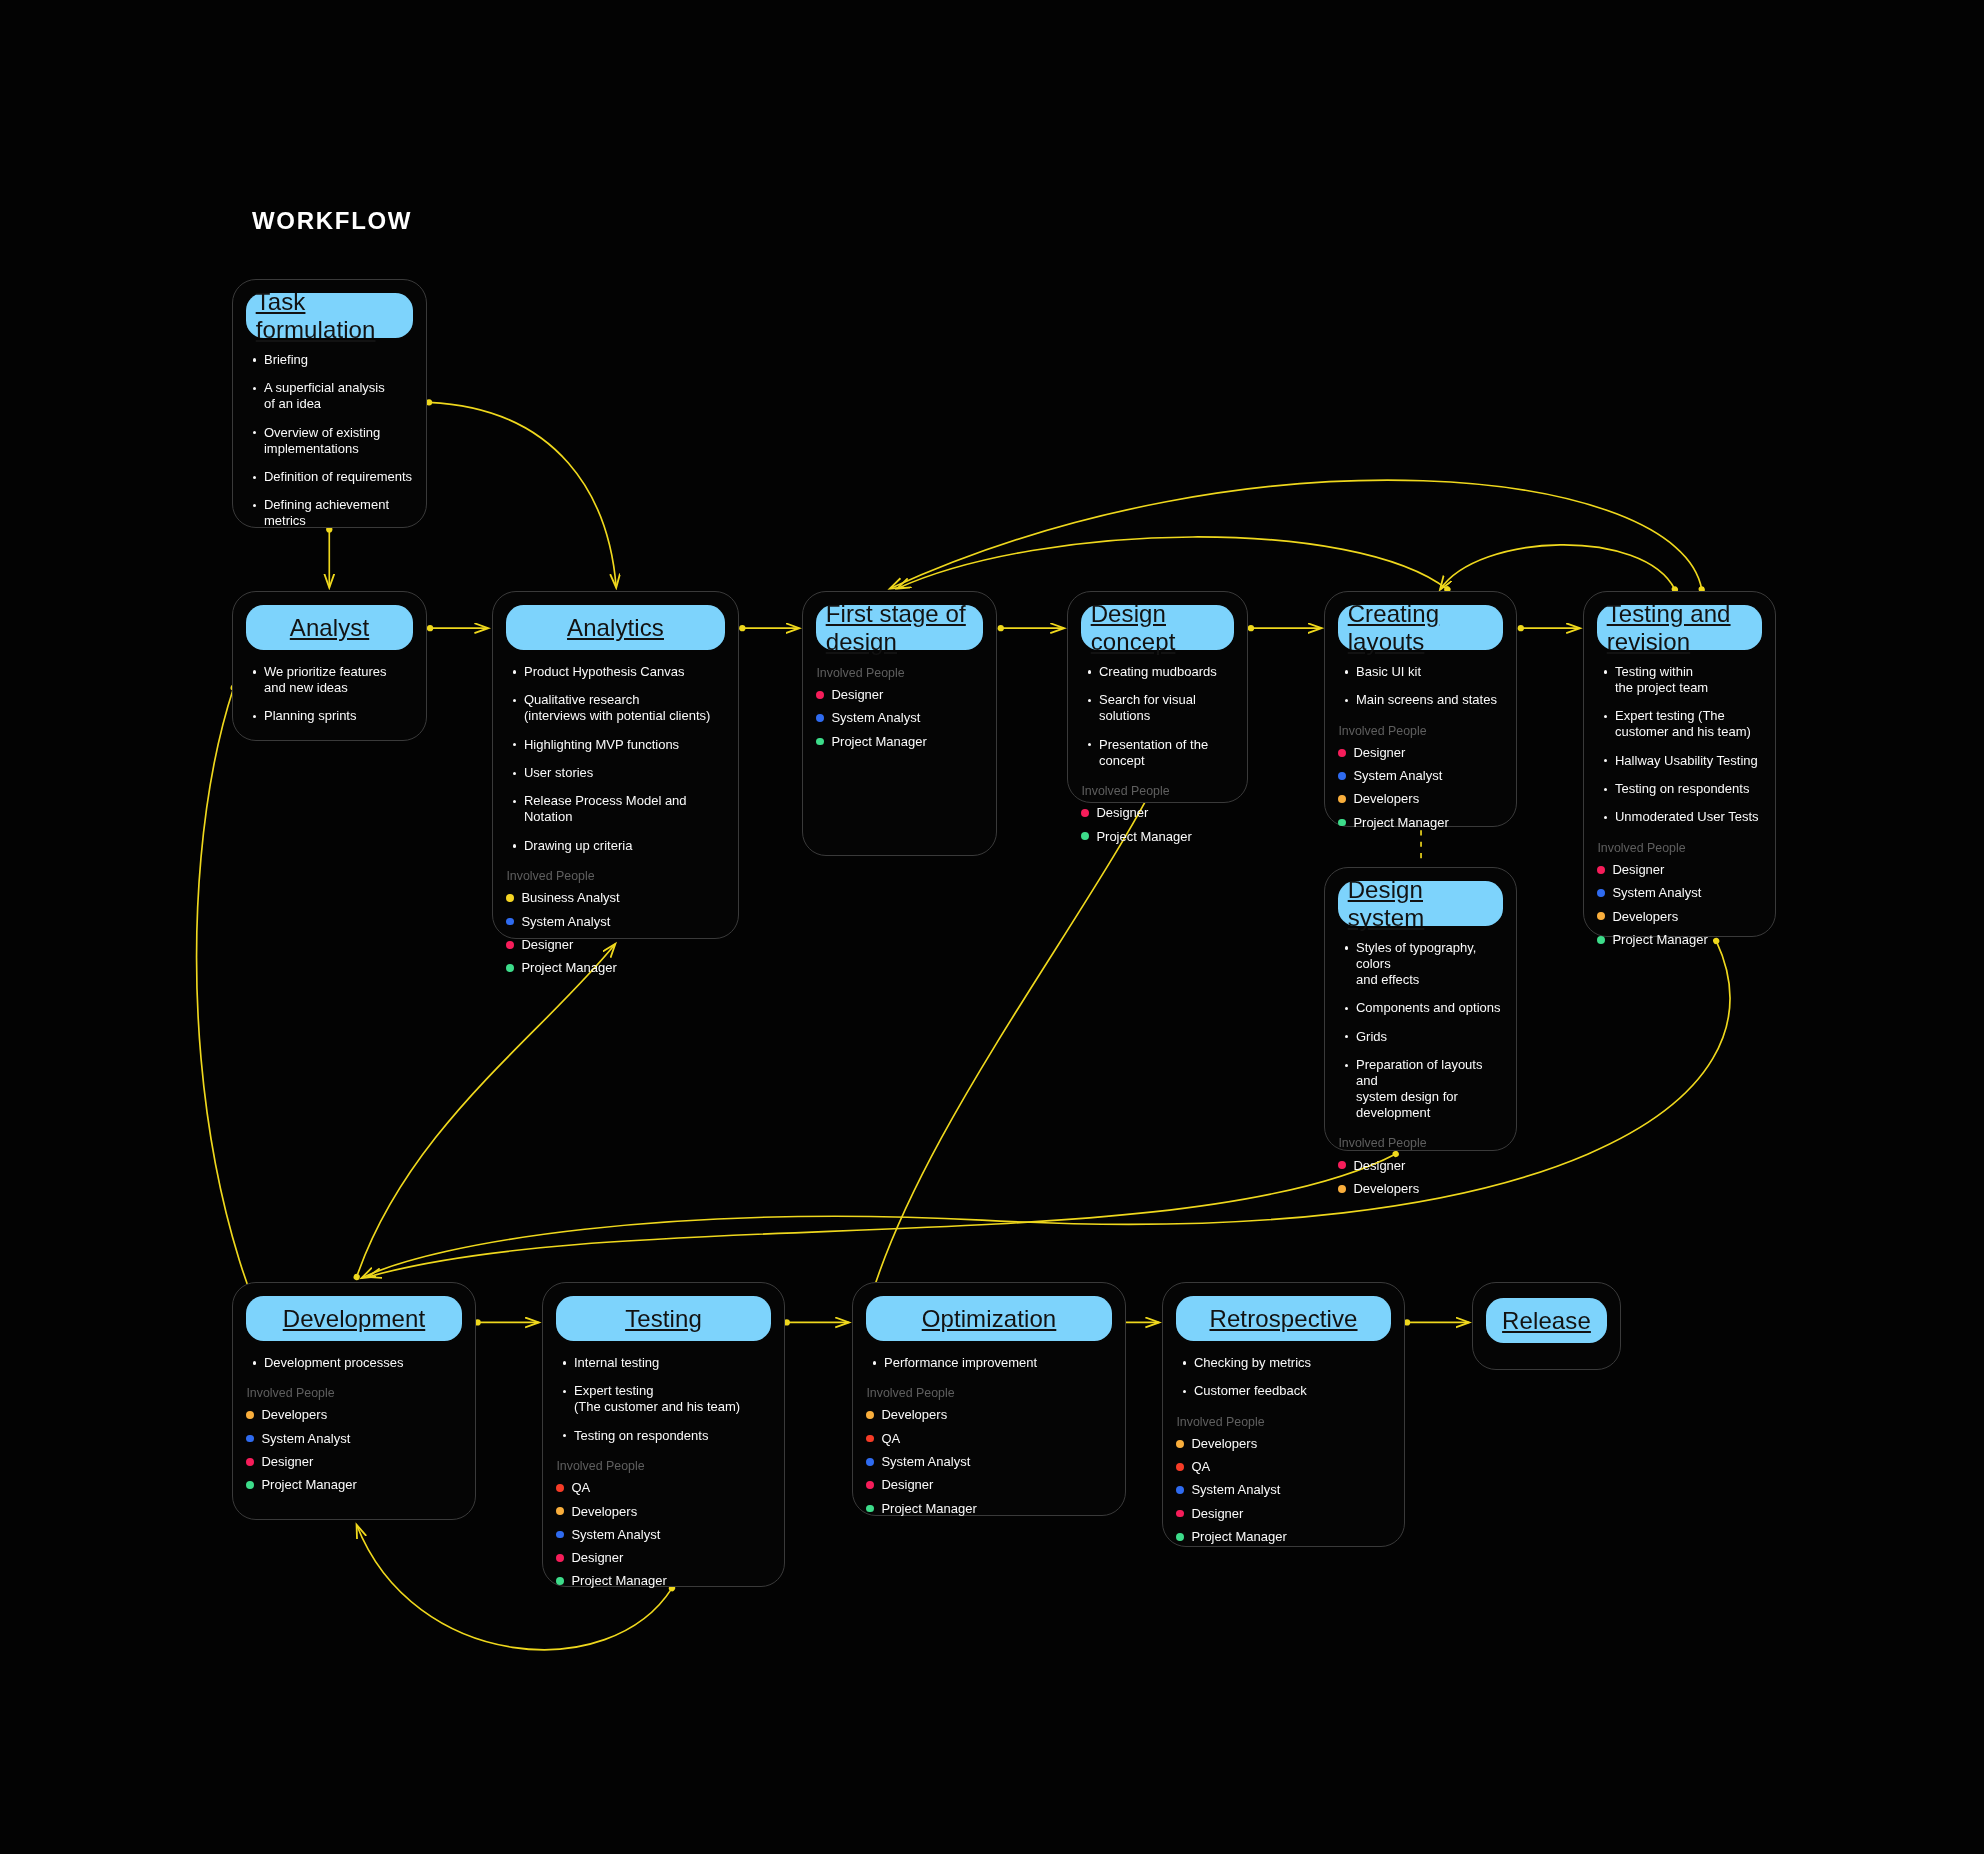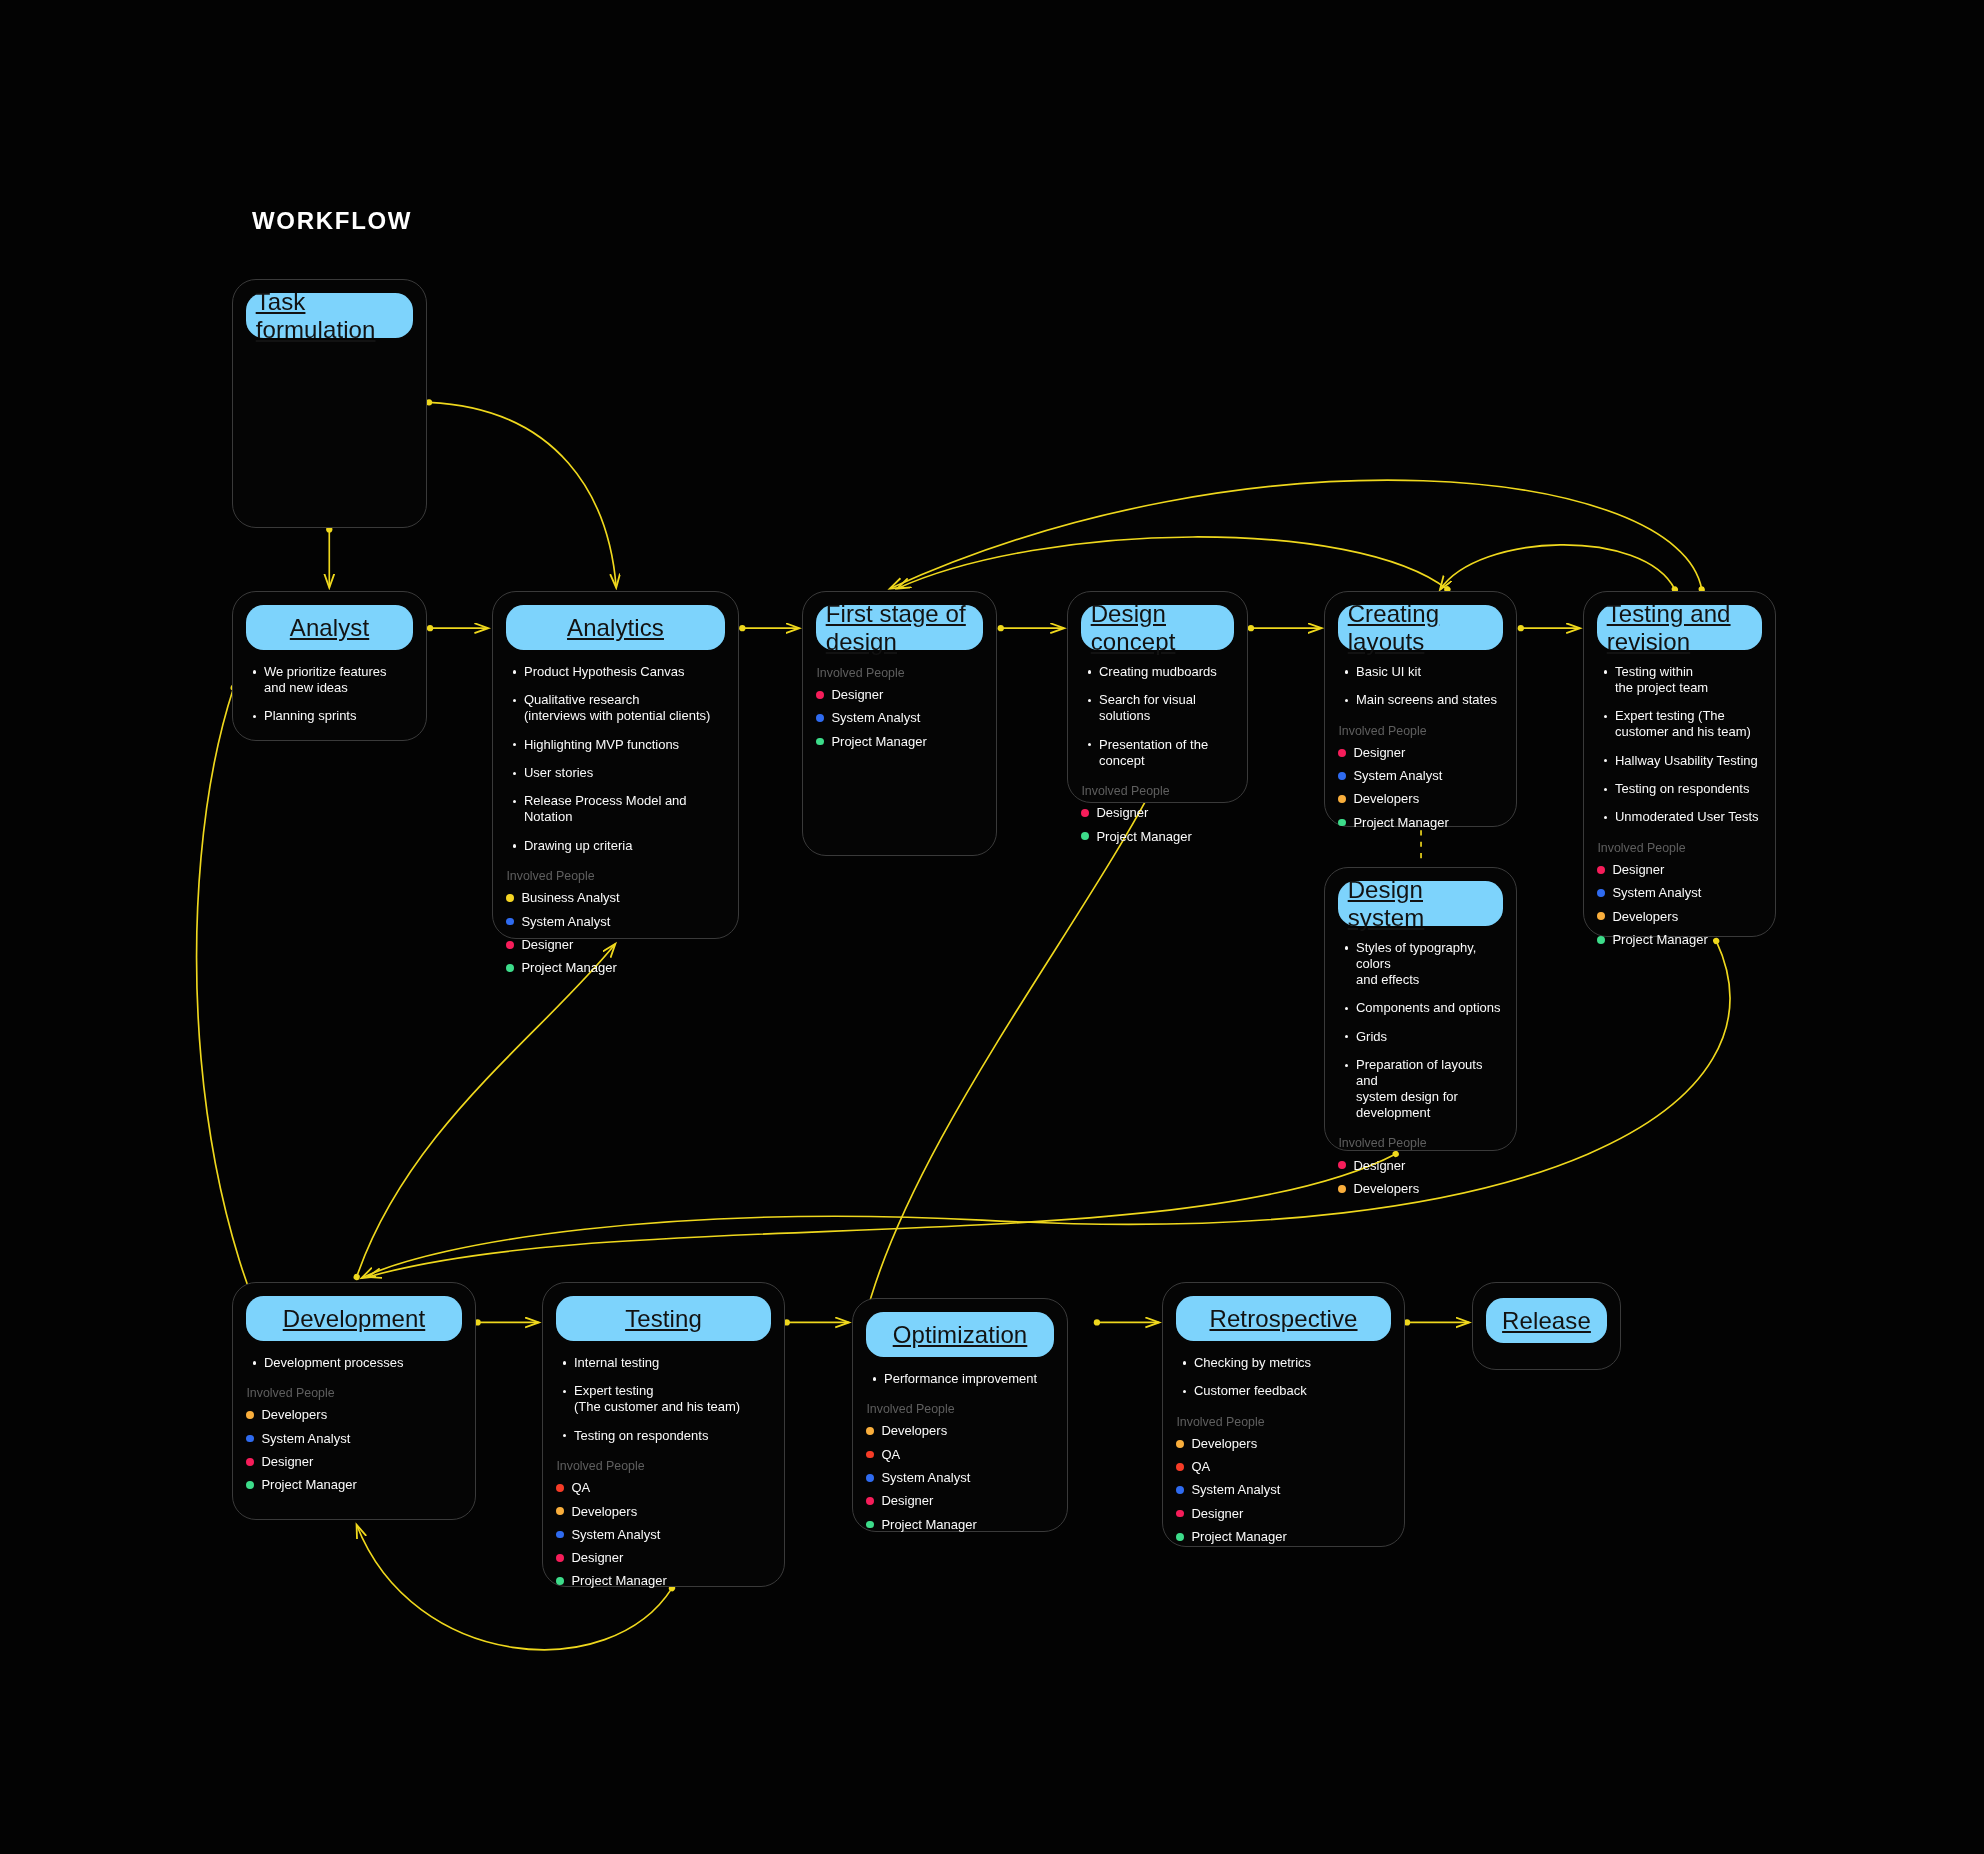--- a/index.html
+++ b/index.html
@@ -64,21 +64,21 @@
   #card-task-formulation{left:232px;top:279px;width:195px;height:249px;}
   #card-backlog        {left:232px;top:591px;width:195px;height:150px;}
   #card-analytics      {left:492px;top:591px;width:247px;height:348px;}
   #card-first-stage    {left:802px;top:591px;width:195px;height:265px;}
   #card-design-concept {left:1067px;top:591px;width:181px;height:212px;}
   #card-creating-layouts{left:1324px;top:591px;width:193px;height:236px;}
   #card-testing-revision{left:1583px;top:591px;width:193px;height:346px;}
   #card-design-system  {left:1324px;top:867px;width:193px;height:284px;}
   #card-development    {left:232px;top:1282px;width:244px;height:238px;}
   #card-testing        {left:542px;top:1282px;width:243px;height:305px;}
-  #card-optimization   {left:852px;top:1282px;width:216px;height:234px;margin-top:16px;}
+  #card-optimization   {left:852px;top:1282px;width:274px;height:234px;}
   #card-retrospective  {left:1162px;top:1282px;width:243px;height:265px;}
   #card-release        {left:1472px;top:1282px;width:149px;height:88px;text-align:right;}
   #card-release .card-title{margin-top:2.1px;}
 </style>
 </head>
 <body>
 
 <div id="canvas">
 
   <svg id="edges" viewBox="0 0 3840 3588" xmlns="http://www.w3.org/2000/svg">
@@ -133,20 +133,30 @@
       <path d="M1300,3072 C1180,3260 800,3230 690,2950"></path>
 
       <path d="M690,2470 C790,2180 1050,2000 1190,1826"></path>
     </g>
   </svg>
 
   <div class="wf-title">WORKFLOW</div>
 
   <div class="card" id="card-task-formulation">
     <div class="card-title">Task formulation</div>
+    <ul class="bullets">
+        <li style="white-space: pre-line;">Briefing</li>
+        <li style="white-space: pre-line;">A superficial analysis
+of an idea</li>
+        <li style="white-space: pre-line;">Overview of existing
+implementations</li>
+        <li style="white-space: pre-line;">Definition of requirements</li>
+        <li style="white-space: pre-line;">Defining achievement
+metrics</li>
+      </ul>
 
   </div>
 
   <div class="card" id="card-backlog">
     <div class="card-title">Analyst</div>
     <ul class="bullets">
         <li style="white-space: pre-line;">We prioritize features
 and new ideas</li>
         <li style="white-space: pre-line;">Planning sprints</li>
       </ul>

